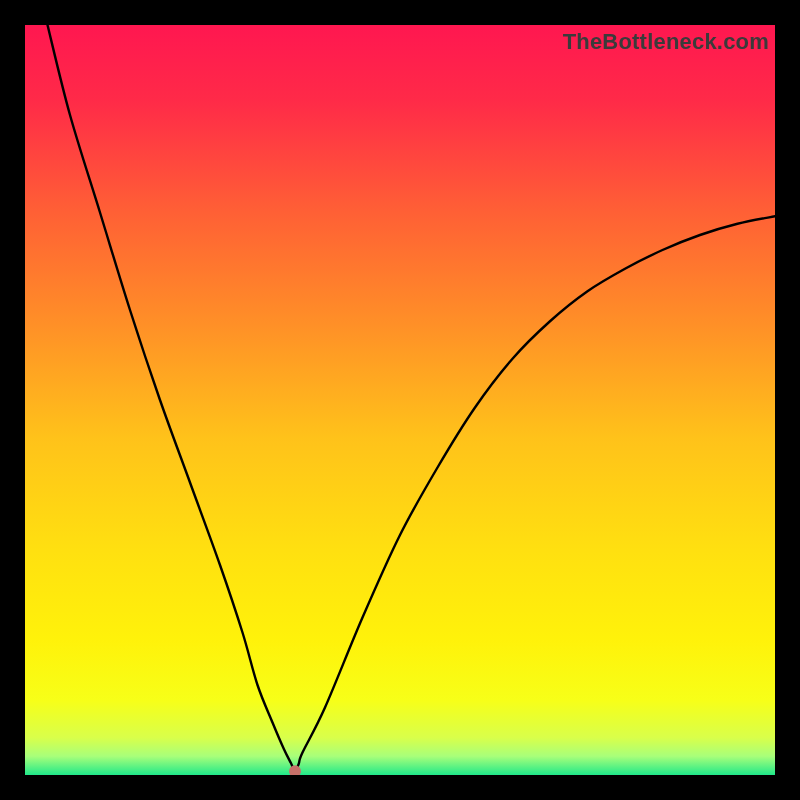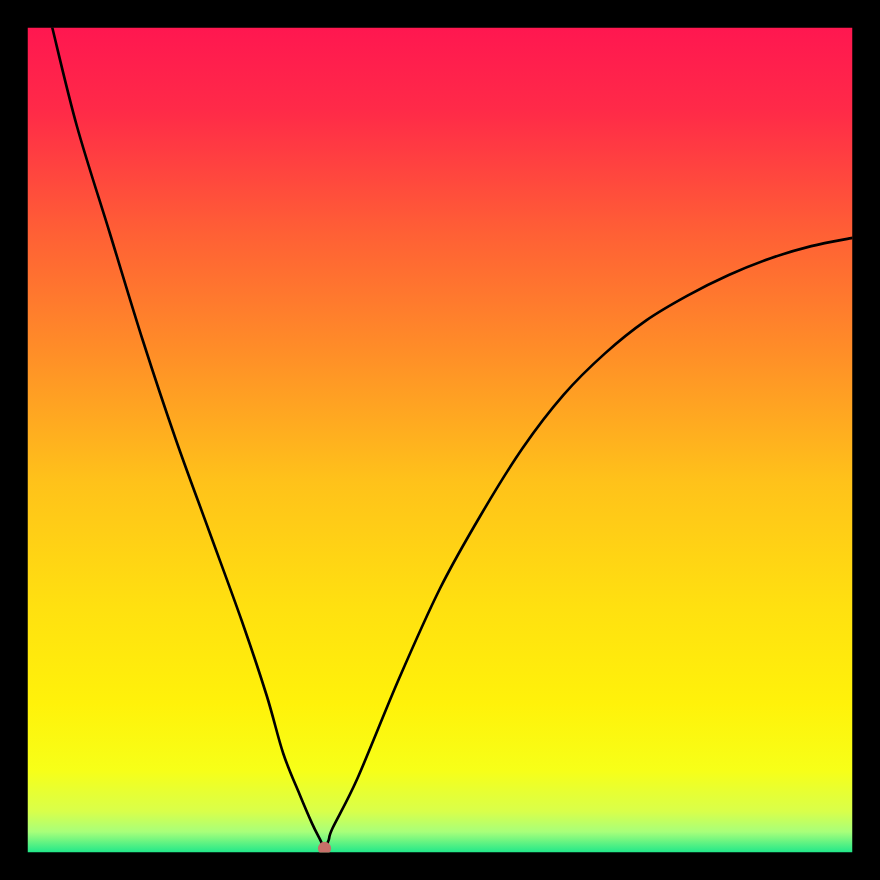--- a/index.html
+++ b/index.html
@@ -57,13 +57,14 @@
           <stop offset="95%" stop-color="#d9ff4a"></stop>
           <stop offset="97.5%" stop-color="#a8ff7a"></stop>
           <stop offset="100%" stop-color="#20e88a"></stop>
         </linearGradient>
     </defs>
     <rect x="0" y="0" width="750" height="750" fill="url(#bg-grad)"></rect>
     <path id="curve" fill="none" stroke="#000" stroke-width="2.4" stroke-linejoin="round" stroke-linecap="round" d="M 22.5 0 C 26.25 15 36.25 58.75 45 90 C 53.75 121.25 65 155 75 187.5 C 85 220 95.00000000000001 253.75 105.00000000000001 285 C 115.00000000000001 316.25 125 346.25 135 375 C 145 403.75 155 430 165 457.5 C 175 485 186.25 515 195 540 C 203.75 565 211.24999999999997 587.5 217.49999999999997 607.5 C 223.74999999999997 627.5 227.5 645 232.5 660 C 237.5 675 243.125 686.875 247.5 697.5 C 251.875 708.125 255.625 716.875 258.75 723.75 C 261.875 730.625 264.375 735 266.25 738.75 C 268.125 742.5 268.75 746.25 270 746.25 C 271.25 746.25 272.5 741.875 273.75 738.75 C 275 735.625 273.125 736.875 277.5 727.5 C 281.875 718.125 290 705 300 682.5 C 310 660 325 621.25 337.5 592.5 C 350 563.75 362.5 535 375 510 C 387.5 485 400.00000000000006 463.75 412.50000000000006 442.5 C 425.00000000000006 421.25 437.5 400.625 450 382.5 C 462.5 364.375 475 348.12499999999994 487.5 333.74999999999994 C 500 319.37499999999994 512.5 307.5 525 296.25 C 537.5 285 550 275 562.5 266.25 C 575 257.5 587.5 250.62499999999994 600 243.74999999999994 C 612.5 236.87499999999994 625 230.625 637.5 225 C 650 219.375 662.5 214.375 675 210 C 687.5 205.625 700 201.875 712.5 198.75 C 725 195.625 743.75 192.5 750 191.25"></path>
     <circle id="marker" r="6" fill="#c77069" cx="270" cy="746.25"></circle>
   </svg>
 
+  <div class="watermark">TheBottleneck.com</div>
 </div>
 
 </body></html>

